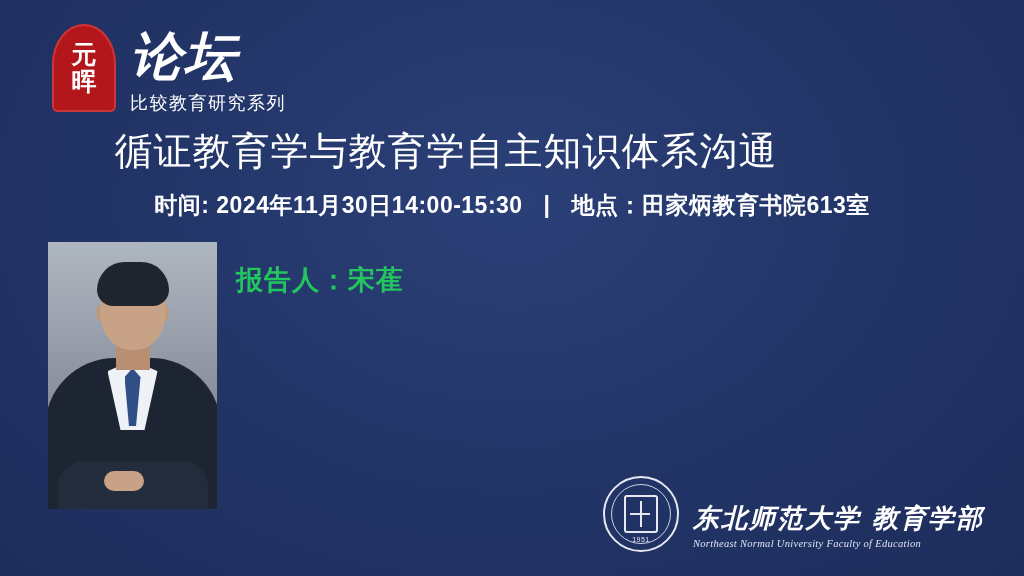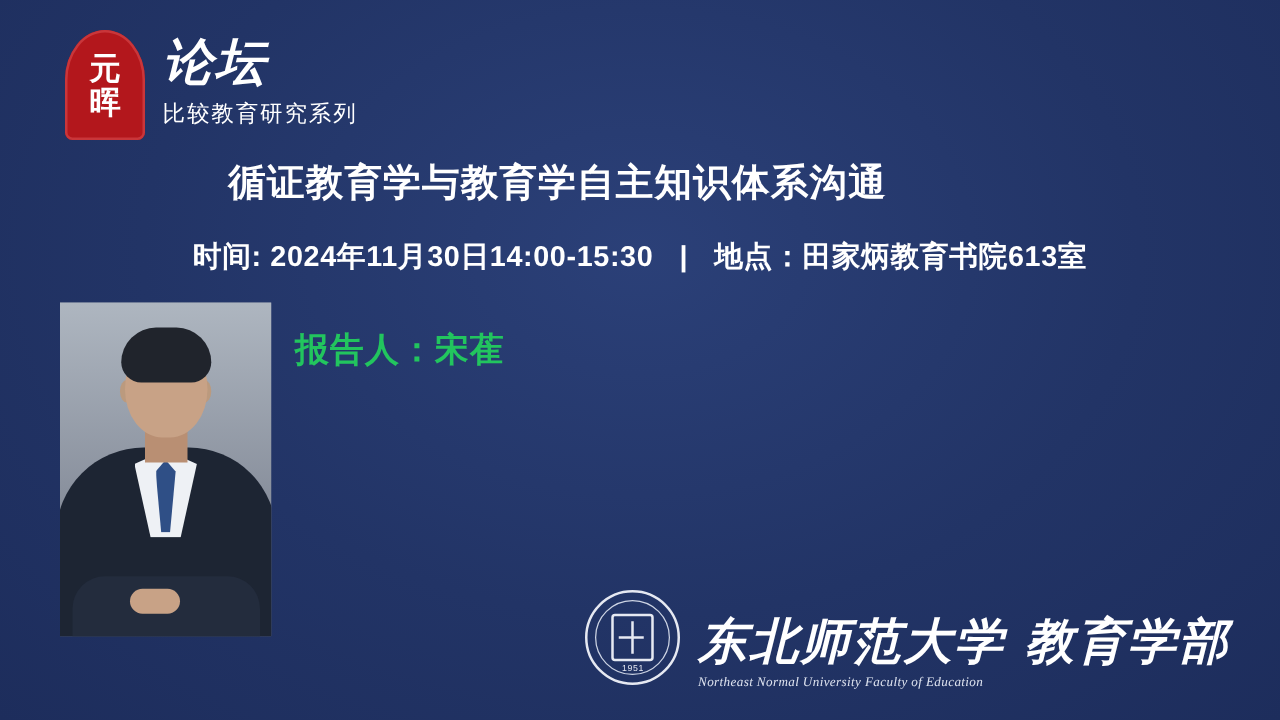--- a/index.html
+++ b/index.html
@@ -54,43 +54,43 @@
     margin-top: 2px;
   }
   .seal span { display: block; }
   .logo-text {
     margin-left: 14px;
     margin-top: 8px;
     color: #ffffff;
   }
   .logo-title {
     font-family: "DejaVu Serif", "Liberation Serif", serif;
-    font-size: 40px;
+    font-size: 52px;
     font-weight: bold;
     line-height: 1;
     letter-spacing: 2px;
     font-style: italic;
   }
   .logo-sub {
     margin-top: 9px;
     font-size: 18px;
     letter-spacing: 1.5px;
     font-weight: normal;
   }
 
   
   .headline {
     position: absolute;
     top: 126px;
     left: 0;
     width: 892px;
     text-align: center;
     color: #ffffff;
-    font-size: 30px;
-    font-weight: bold;
+    font-size: 38px;
+    font-weight: normal;
     letter-spacing: 1px;
   }
   .meta-line {
     position: absolute;
     top: 190px;
     left: 0;
     width: 1024px;
     text-align: center;
     color: #ffffff;
     font-size: 23px;
@@ -290,21 +290,21 @@
     transform: translateX(-50%);
     font-size: 7px;
     color: #e6e9f2;
     letter-spacing: 0.5px;
   }
   .univ-names {
     margin-left: 14px;
   }
   .univ-cn {
     font-family: "DejaVu Serif", "Liberation Serif", serif;
-    font-size: 39px;
+    font-size: 26px;
     font-weight: bold;
     letter-spacing: 2px;
     line-height: 1.1;
     font-style: italic;
     margin-top: 25px;
   }
   .univ-en {
     margin-top: 6px;
     font-size: 10.5px;
     font-family: "Liberation Serif", serif;

